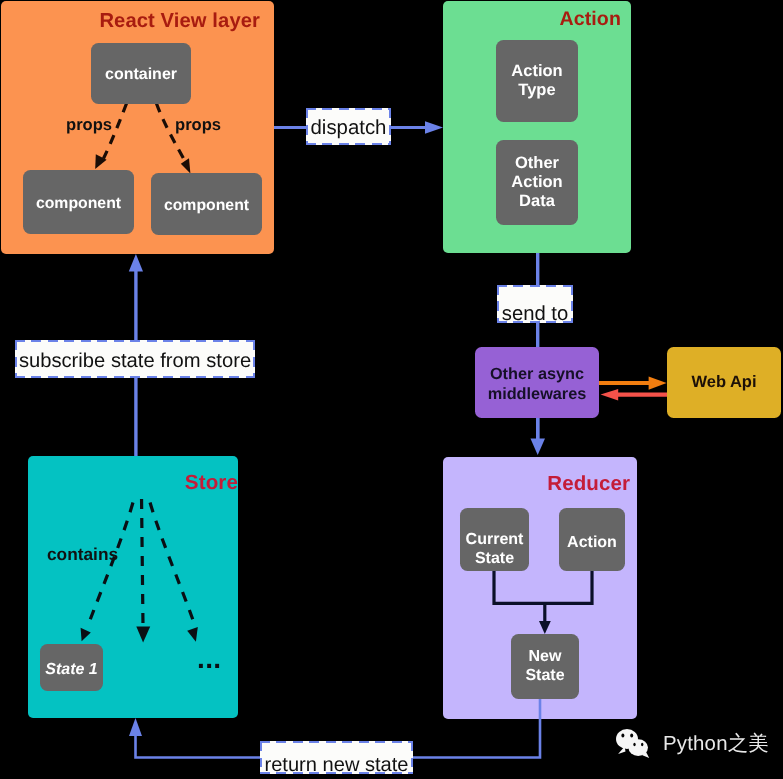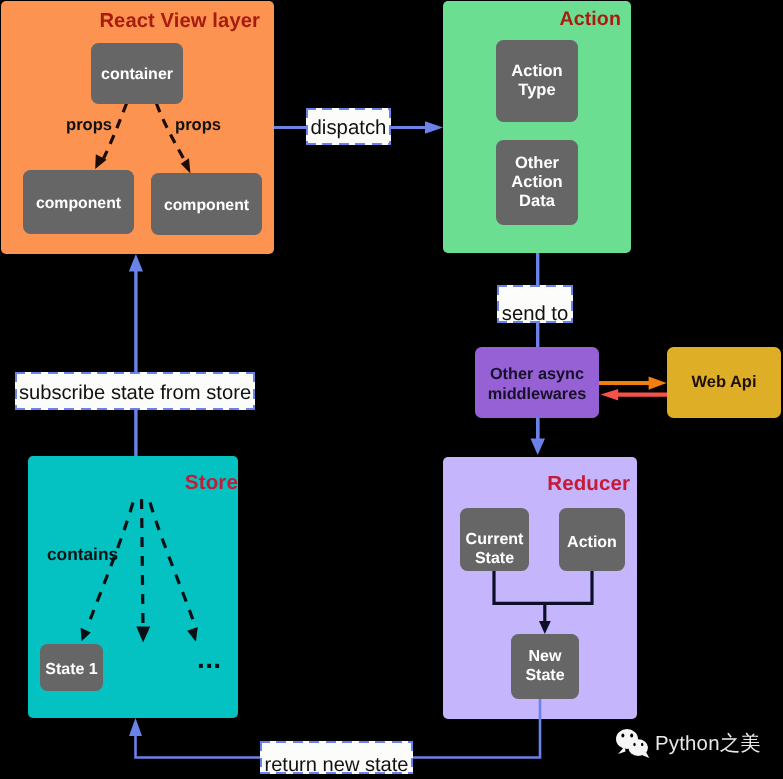--- a/index.html
+++ b/index.html
@@ -56,21 +56,21 @@
               font-size:16.3px;border-radius:6.5px;flex-direction:column;line-height:1.2;padding-top:5px;box-sizing:border-box;">
     <span>Other async</span>
     <span>middlewares</span>
   </div>
 
   <div class="node" style="left:667px;top:347px;width:114px;height:71px;background:#deaf26;color:#1c1008;
               font-size:16.5px;border-radius:6.5px;box-sizing:border-box;">
     <span>Web Api</span>
   </div>
 
-  <div class="node" style="left:91px;top:43px;width:92px;height:61px;font-size:16px;padding-top:4px;box-sizing:border-box;">
+  <div class="node" style="left:91px;top:43px;width:100px;height:61px;font-size:16px;padding-top:4px;box-sizing:border-box;">
     <span>container</span>
   </div>
 
   <div class="node" style="left:23px;top:170px;width:111px;height:64px;font-size:15.8px;padding-top:4px;box-sizing:border-box;">
     <span>component</span>
   </div>
 
   <div class="node" style="left:151px;top:173px;width:111px;height:62px;font-size:15.8px;padding-top:4px;box-sizing:border-box;">
     <span>component</span>
   </div>
@@ -93,21 +93,21 @@
 
   <div class="node" style="left:559px;top:508px;width:66px;height:63px;font-size:16px;padding-top:7px;box-sizing:border-box;">
     <span>Action</span>
   </div>
 
   <div class="node" style="left:511px;top:634px;width:68px;height:65px;font-size:16px;flex-direction:column;line-height:1.18;padding-top:0;box-sizing:border-box;">
     <span>New</span>
     <span>State</span>
   </div>
 
-  <div class="node" style="left:40px;top:644px;width:63px;height:47px;font-size:16px;padding-top:6px;box-sizing:border-box;">
+  <div class="node" style="left:40px;top:644px;width:63px;height:47px;font-size:16px;padding-top:6px;box-sizing:border-box;font-style:italic;">
     <span>State 1</span>
   </div>
 
 
   <svg class="layer" viewBox="0 0 783 779">
     <g>
       <line x1="274" y1="127.5" x2="427" y2="127.5" stroke="#6b82e8" stroke-width="3"></line>
       <path d="M425,121.3 L443,127.5 L425,133.7 z" fill="#6b82e8"></path>
     </g>
 
@@ -173,21 +173,21 @@
   </svg>
 
   <div class="lbl" style="left:306px;top:108px;width:85px;height:37px;font-size:20.4px;padding-top:3px;box-sizing:border-box;">
     <span>dispatch</span>
   </div>
 
   <div class="lbl" style="left:497px;top:285px;width:76px;height:38px;font-size:20.3px;padding-top:21px;box-sizing:border-box;">
     <span>send to</span>
   </div>
 
-  <div class="lbl" style="left:15px;top:340px;width:240px;height:38px;font-size:20.2px;padding-top:5px;box-sizing:border-box;margin-top:32px;">
+  <div class="lbl" style="left:15px;top:340px;width:240px;height:38px;font-size:20.2px;padding-top:5px;box-sizing:border-box;">
     <span>subscribe state from store</span>
   </div>
 
   <div class="lbl" style="left:260px;top:741px;width:153px;height:33px;font-size:20.1px;padding-top:16px;box-sizing:border-box;">
     <span>return new state</span>
   </div>
 
   <div class="plain" style="left:66px;top:114.5px;font-size:16.6px;">
     <span>props</span>
   </div>
@@ -195,21 +195,21 @@
     <span>props</span>
   </div>
   <div class="plain" style="left:47px;top:544px;font-size:17.3px;">
     <span>contains</span>
   </div>
 
   <div class="plain" style="left:197px;top:643px;font-size:28px;color:#0a0f14;font-weight:bold;letter-spacing:0.4px;">
     <span>...</span>
   </div>
 
-  <div class="wm" style="left:614px;top:728px;gap:3px;">
+  <div class="wm" style="left:614px;top:728px;gap:11px;">
     <svg width="38" height="32" viewBox="0 0 38 32">
       <g fill="#f6f6f6">
         <path d="M10.6,18.5 L4.1,26.1 L11.5,23.6 z"></path>
         <ellipse cx="13.0" cy="11.0" rx="11.0" ry="9.9"></ellipse>
         <path d="M30.5,21.0 L35.2,29.9 L28.4,27.2 z"></path>
         <ellipse cx="24.2" cy="19.6" rx="9.8" ry="8.3"></ellipse>
       </g>
       <g fill="#050505">
         <ellipse cx="8.9" cy="7.4" rx="1.5" ry="2.0"></ellipse>
         <ellipse cx="17.7" cy="7.4" rx="1.5" ry="2.0"></ellipse>

